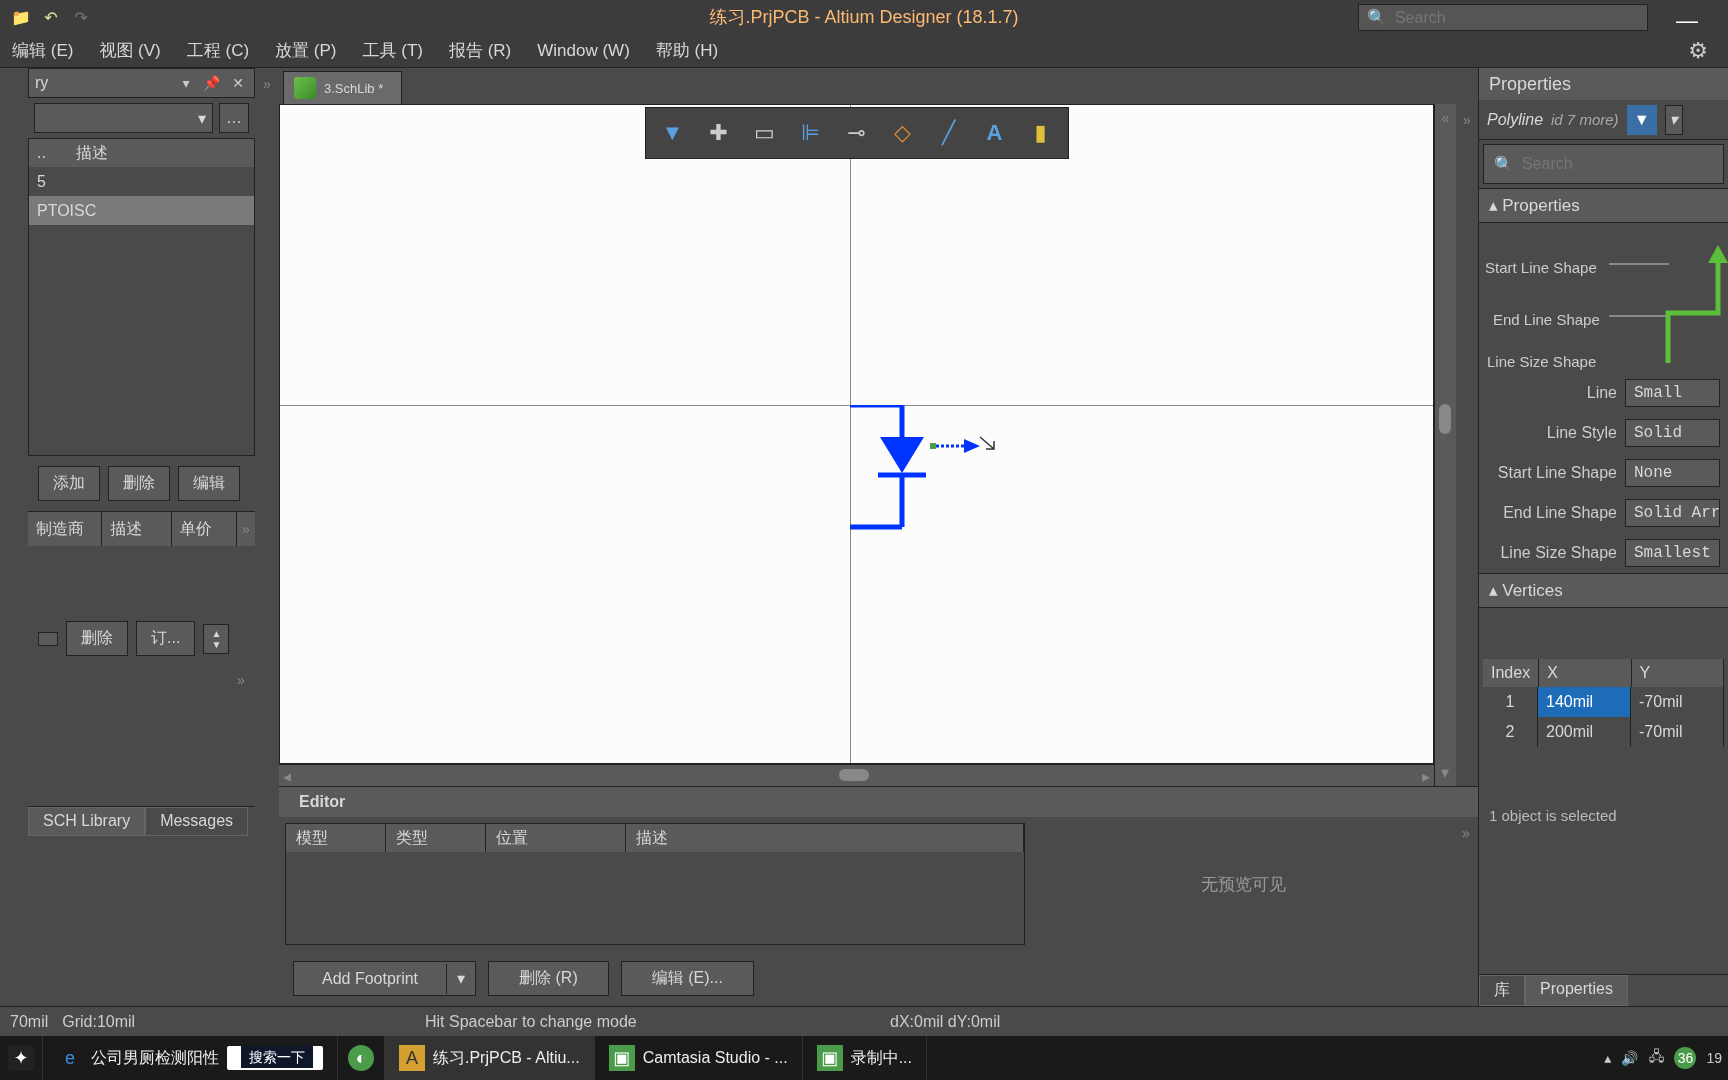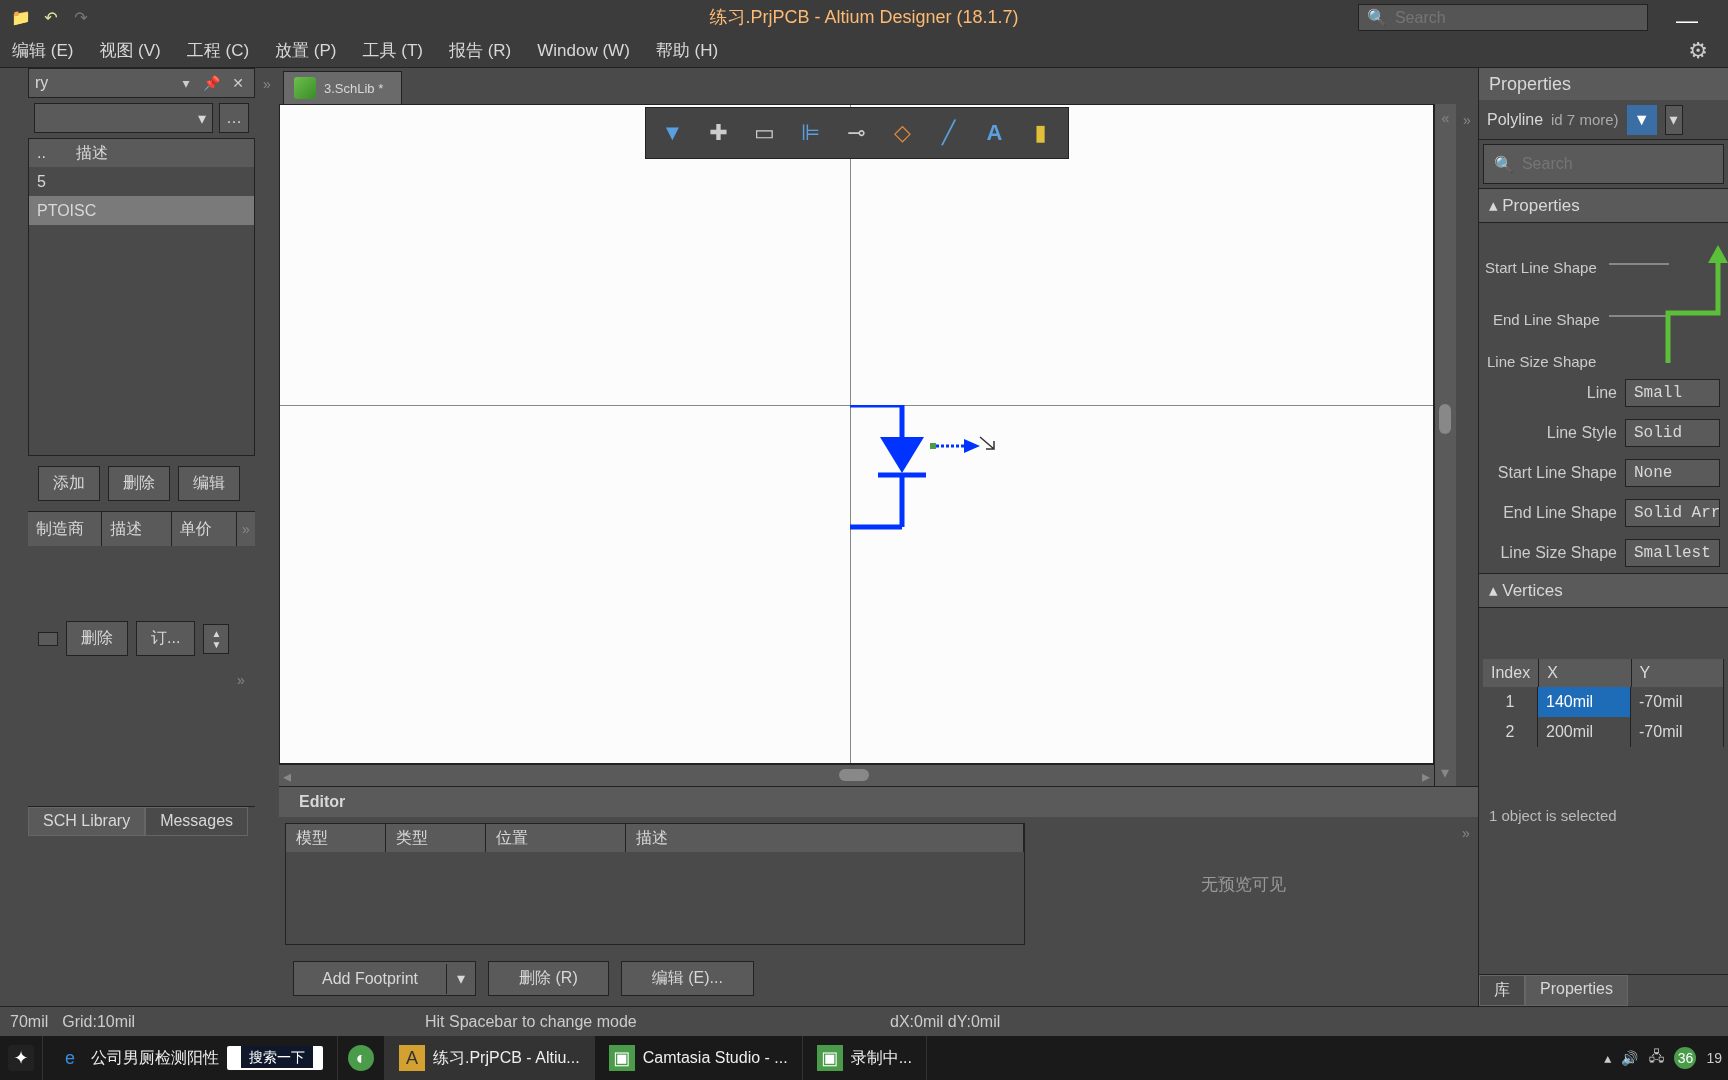--- a/index.html
+++ b/index.html
@@ -58,21 +58,21 @@
 .editor-preview { flex: 1; display: flex; align-items: center; justify-content: center; color: #999; font-size: 17px; }
 .editor-btns { display: flex; gap: 12px; padding: 10px 14px; }
 .add-fp { background: #5a5a5a; border: 1px solid #222; display: flex; align-items: center; }
 .add-fp .mainb { padding: 6px 28px; border-right: 1px solid #222; }
 .add-fp .dd { padding: 6px 10px; }
 .bottom-tabs { height: 30px; display: flex; border-top: 1px solid #222; }
 .btab { padding: 4px 14px; border: 1px solid #666; font-size: 16px; background: #4a4a4a; }
 .btab.active { background: #5a5a5a; }
 .right-panel { width: 250px; background: #4a4a4a; border-left: 1px solid #222; display: flex; flex-direction: column; }
 .props-header { background: #5a5a5a; height: 32px; display: flex; align-items: center; padding: 0 10px; font-size: 18px; }
-.props-selrow { height: 40px; display: flex; align-items: center; padding: 0 8px; gap: 8px; border-bottom: 1px solid #222; }
+.props-selrow { height: 40px; display: flex; align-items: center; padding: 0 8px; gap: 8px; border-bottom: 1px solid #222; font-style: italic; }
 .filter-btn { width: 30px; height: 30px; background: #3a6ea5; display: flex; align-items: center; justify-content: center; color: #fff; }
 .props-search { height: 40px; display: flex; align-items: center; padding: 0 10px; gap: 8px; background: #5a5a5a; border: 1px solid #222; margin: 4px; }
 .props-search input { background: transparent; border: none; color: #ccc; outline: none; flex: 1; font-size: 16px; }
 .section-head { background: #5a5a5a; padding: 6px 10px; font-size: 17px; border-top: 1px solid #222; border-bottom: 1px solid #222; }
 .shape-preview { height: 150px; position: relative; padding: 10px 8px; }
 .prop-row { display: flex; align-items: center; height: 40px; padding: 0 8px; gap: 8px; }
 .prop-lbl { flex: 0 0 130px; text-align: right; font-size: 16px; color: #ccc; }
 .prop-val { flex: 1; background: #5a5a5a; border: 1px solid #222; padding: 4px 8px; font-size: 16px; overflow: hidden; white-space: nowrap; font-family: Liberation Mono, monospace; }
 .vert-table { margin: 4px; }
 .vt-head { display: flex; background: #5a5a5a; height: 28px; margin-top: 47px; }

